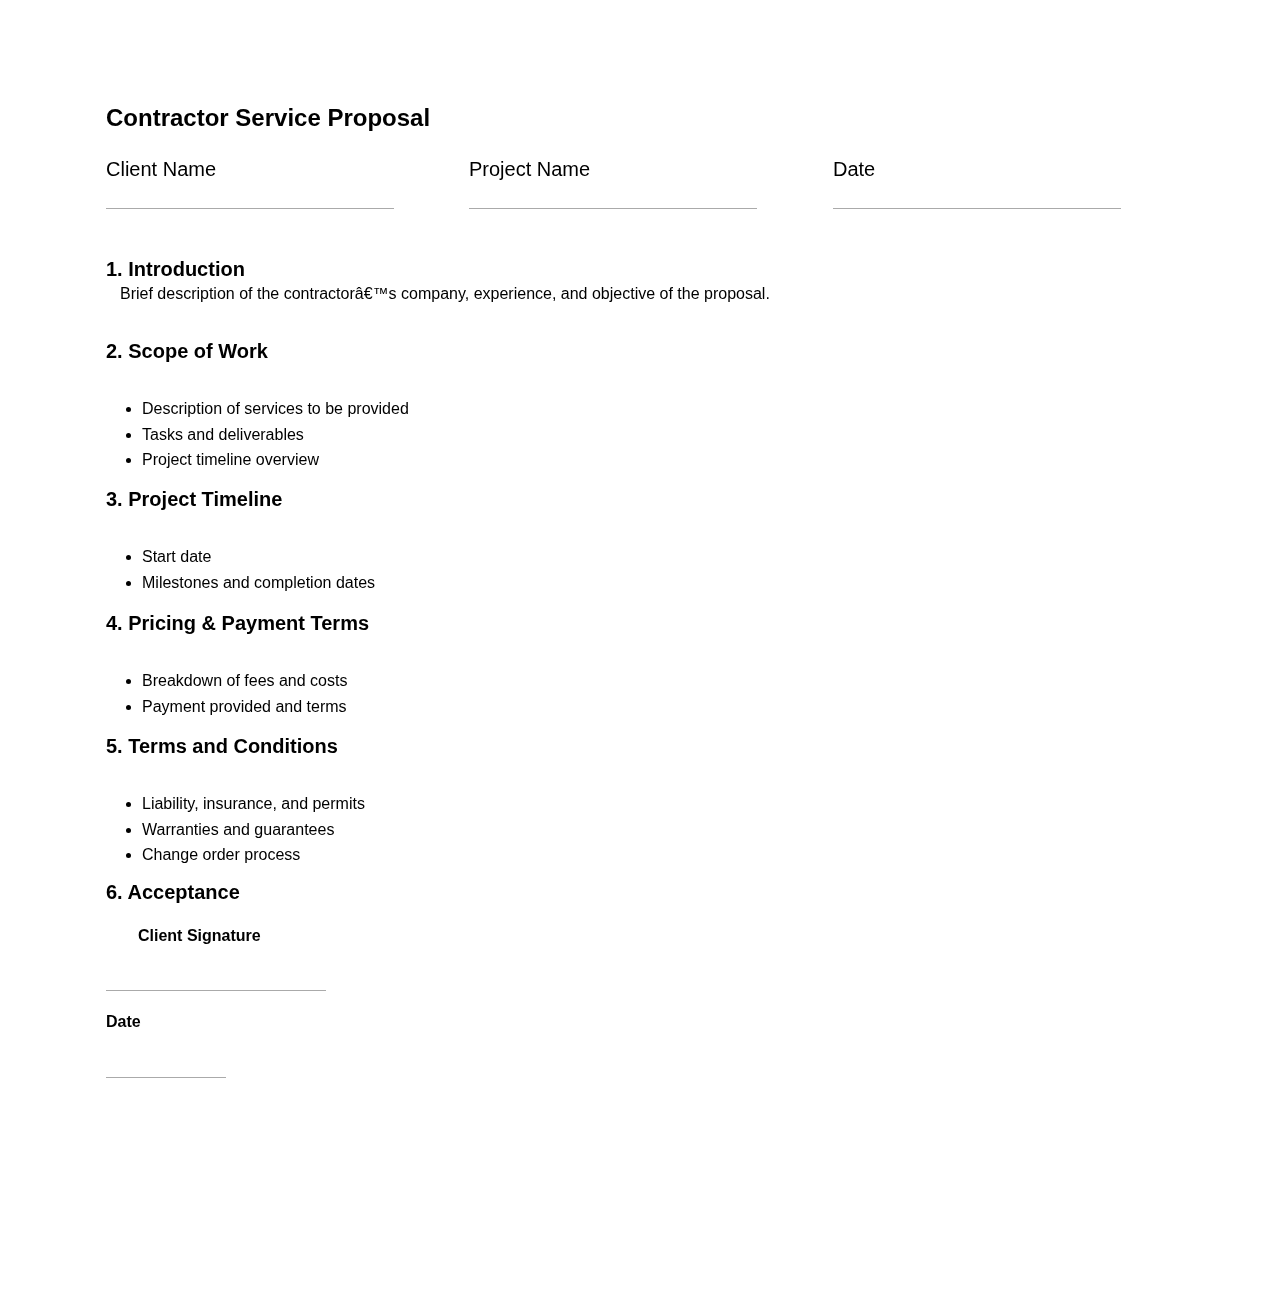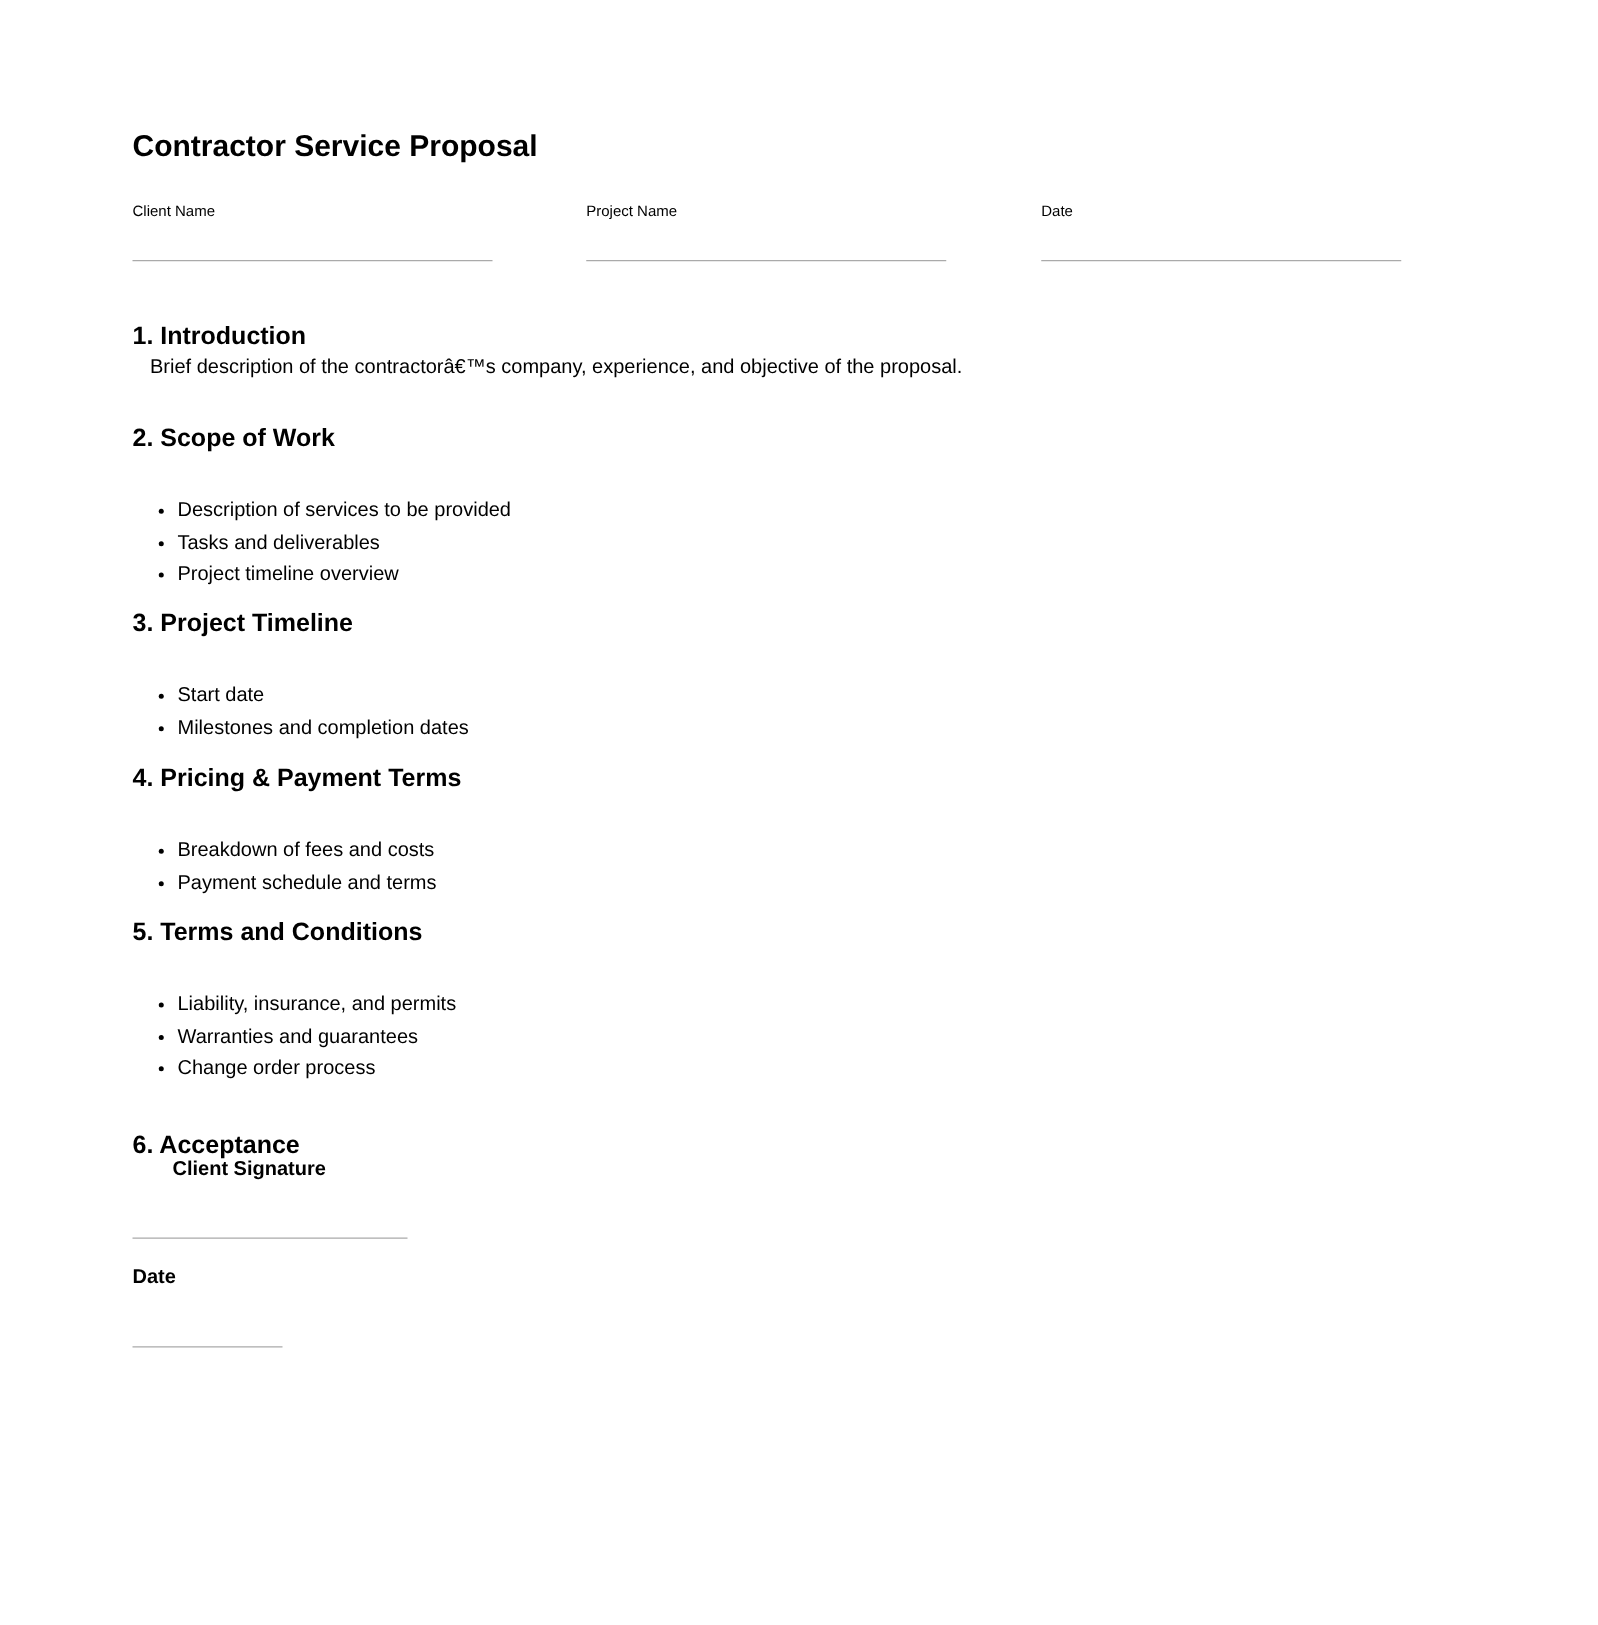--- a/index.html
+++ b/index.html
@@ -6,21 +6,21 @@
     body {
       width: 1278px; height: 1300px; position: relative;
       font-family: "Liberation Sans", sans-serif; color: #000;
     }
     .page { position: absolute; left: 106px; top: 0; width: 1066px; }
     h1 {
       position: absolute; left: 0; top: 98px; margin: 0;
       font-size: 24px; font-weight: bold; line-height: 40px;
     }
     .field { position: absolute; top: 160px; width: 288px; }
-    .field .lbl { font-size: 12px; line-height: 18px; }
+    .field .lbl { font-size: 20px; line-height: 18px; }
     .field .line { position: absolute; top: 48px; left: 0; right: 0; border-top: 1px solid #aaa; }
     h2 {
       position: absolute; left: 0; margin: 0;
       font-size: 20px; font-weight: bold; line-height: 24px;
     }
     p.text { position: absolute; left: 14px; margin: 0; font-size: 16px; line-height: 20px; }
     ul { position: absolute; left: 0; margin: 18px; padding-left: 18px; font-size: 16px; }
     ul li { line-height: 25.5px; height: 25.5px; }
     .siglbl { position: absolute; left: 0; font-size: 16px; font-weight: bold; line-height: 20px; }
     .sigline { position: absolute; left: 0; border-top: 1px solid #aaa; }
@@ -56,28 +56,28 @@
 
   <h2 style="top:487px;">3. Project Timeline</h2>
   <ul style="top:526px;">
     <li>Start date</li>
     <li>Milestones and completion dates</li>
   </ul>
 
   <h2 style="top:611px;">4. Pricing &amp; Payment Terms</h2>
   <ul style="top:650px;">
     <li>Breakdown of fees and costs</li>
-    <li>Payment schedule and terms</li>
+    <li>Payment provided and terms</li>
   </ul>
 
   <h2 style="top:734px;">5. Terms and Conditions</h2>
   <ul style="top:773px;">
     <li>Liability, insurance, and permits</li>
     <li>Warranties and guarantees</li>
     <li>Change order process</li>
   </ul>
 
-  <h2 style="top:904px;">6. Acceptance</h2>
+  <h2 style="top:880px;">6. Acceptance</h2>
   <div class="siglbl" style="top:926px;margin-left:32px;">Client Signature</div>
   <div class="sigline" style="top:990px; width:220px;"></div>
   <div class="siglbl" style="top:1012px;">Date</div>
   <div class="sigline" style="top:1077px; width:120px;"></div>
 </div>
 
 </body></html>

